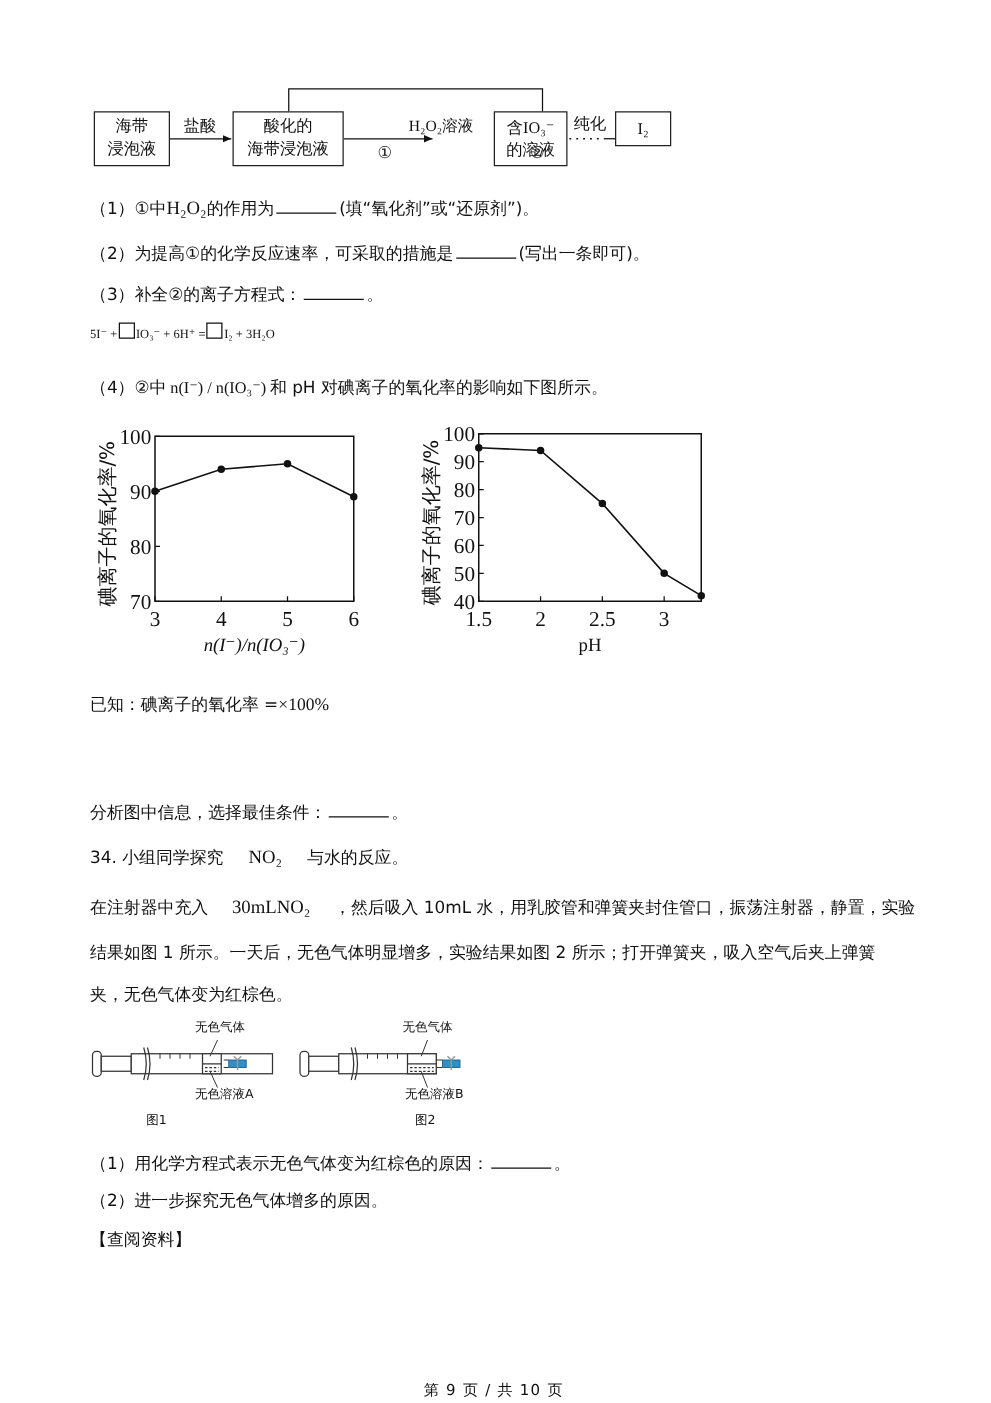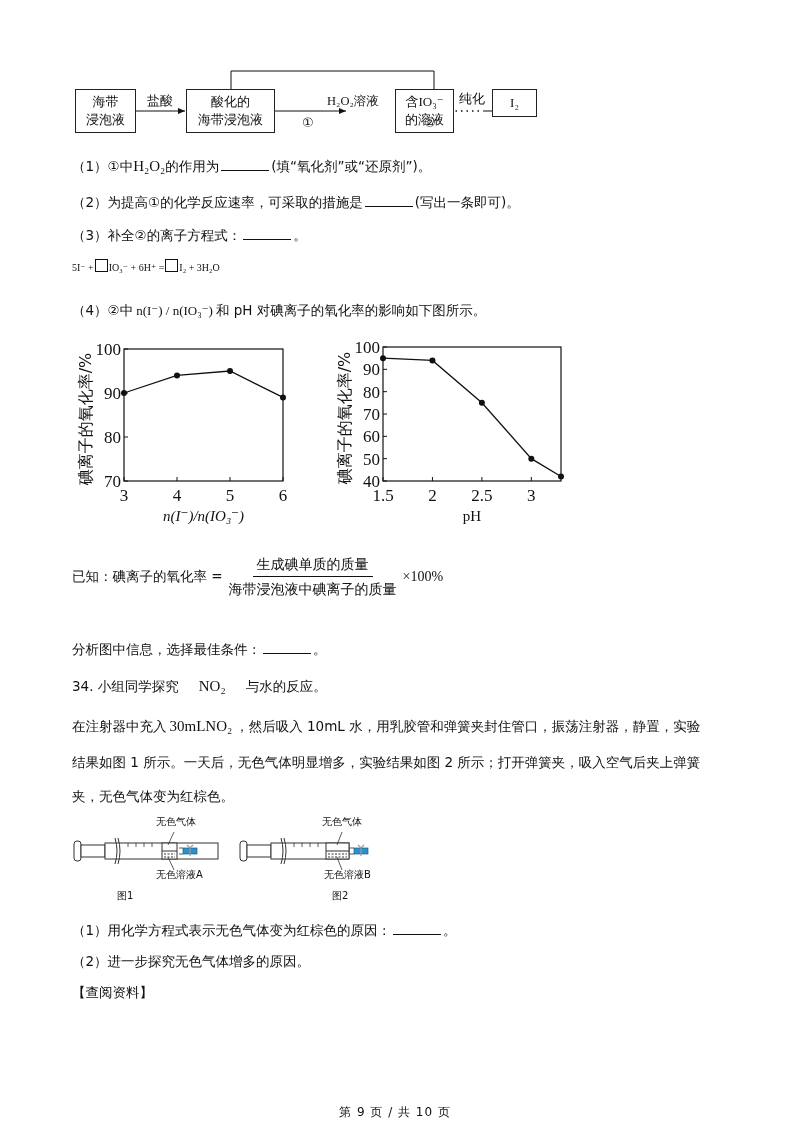--- a/index.html
+++ b/index.html
@@ -141,36 +141,33 @@
       <circle cx="104.44444444444446" cy="25.39999999999999" r="3" fill="#111"></circle>
       <circle cx="153.8888888888889" cy="67.83333333333333" r="3" fill="#111"></circle>
       <circle cx="203.33333333333334" cy="123.66666666666667" r="3" fill="#111"></circle>
       <circle cx="233" cy="141.53333333333333" r="3" fill="#111"></circle>
       <text x="0" y="0" font-size="16" fill="#111" text-anchor="middle" transform="translate(22,83) rotate(-90)" style="font-family: &quot;DejaVu Sans&quot;, sans-serif;">碘离子的氧化率/%</text>
       <text x="144" y="186" text-anchor="middle" font-size="15" font-style="normal" fill="#111">pH</text>
     </svg>
 </div>
 
 <div class="line" style="top:553px;line-height:22px;">
-  <span>已知：碘离子的氧化率 =</span><span class="frac">
-      <span class="num">生成碘单质的质量</span>
-      <span class="den">海带浸泡液中碘离子的质量</span>
-    </span><span class="serif" style="font-size:14px;">×100%</span>
+  <span>已知：碘离子的氧化率 =</span><span class="serif" style="font-size:14px;">×100%</span>
 </div>
 
 <div class="line" style="top:639px;">
   <span>分析图中信息，选择最佳条件：</span><span class="blank"></span><span>。</span>
 </div>
 
 <div class="line" style="top:676px;">
   <span>34. 小组同学探究</span><span class="serif" style="font-size:15px;margin:0 20px;font-family:Liberation Serif, serif;">NO₂</span><span>与水的反应。</span>
 </div>
 
 <div class="line" style="top:716px;">
-  <span>在注射器中充入</span><span class="serif" style="font-size:15px;margin:0 3px;">30mLNO₂</span><span>，然后吸入 10mL 水，用乳胶管和弹簧夹封住管口，振荡注射器，静置，实验</span>
+  <span>在注射器中充入</span><span class="serif" style="font-size:15px;margin:0 19px;">30mLNO₂</span><span>，然后吸入 10mL 水，用乳胶管和弹簧夹封住管口，振荡注射器，静置，实验</span>
 </div>
 <div class="line" style="top:752px;">结果如图 1 所示。一天后，无色气体明显增多，实验结果如图 2 所示；打开弹簧夹，吸入空气后夹上弹簧</div>
 <div class="line" style="top:786px;">夹，无色气体变为红棕色。</div>
 
 <div class="abs" style="left:70px;top:812px;">
   <svg width="150" height="80">
     <g stroke="#333" stroke-width="1" fill="#fff">
       <rect x="4" y="29" width="7" height="20" rx="3"></rect>
       <rect x="11" y="33" width="24" height="12"></rect>
       <rect x="35" y="31" width="113" height="16" fill="#fff"></rect>

